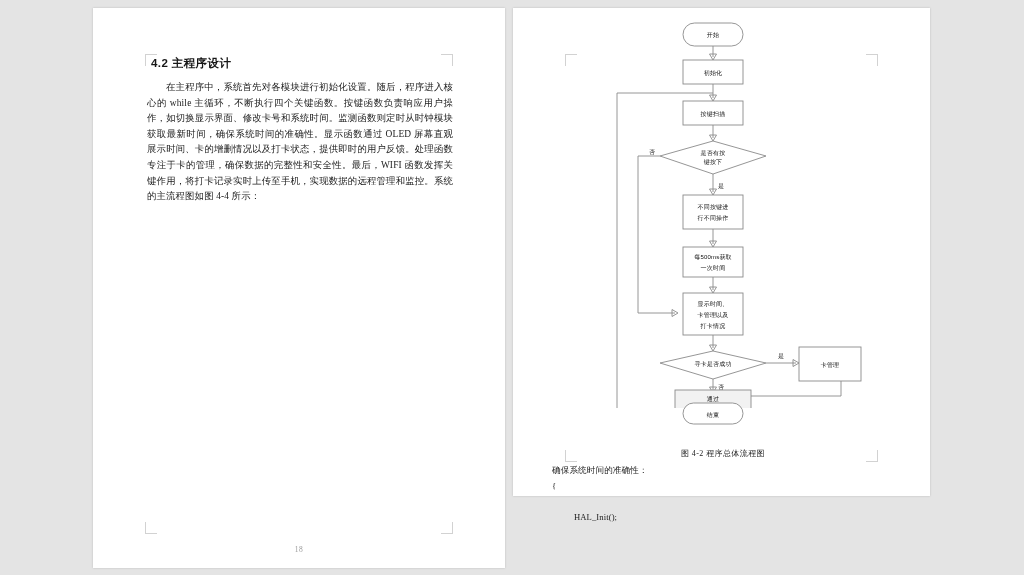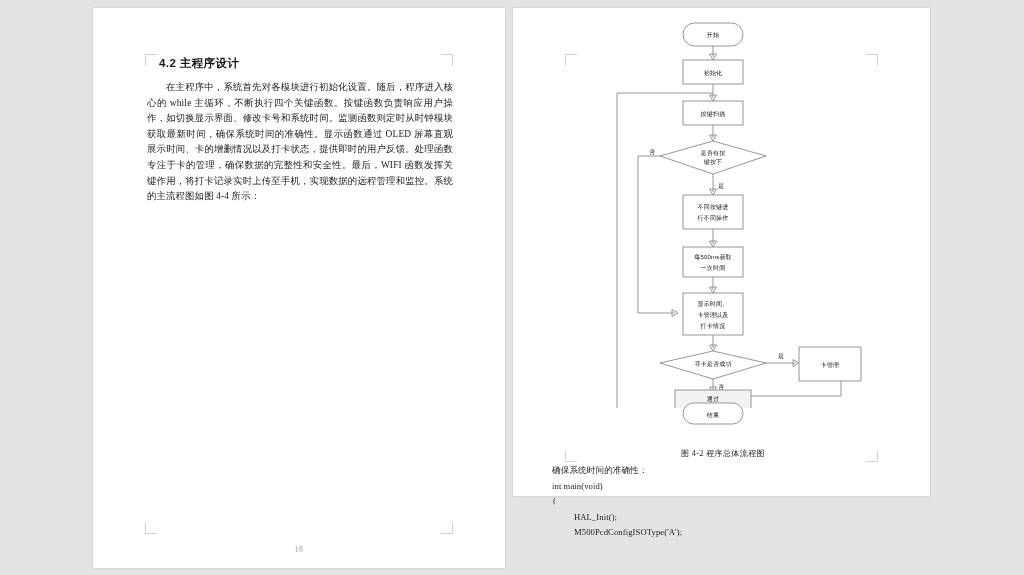--- a/index.html
+++ b/index.html
@@ -21,21 +21,21 @@
   
   .mark{position:absolute;width:11px;height:11px;}
   .mark.tl{border-left:1px solid #d2d2d2;border-top:1px solid #d2d2d2;}
   .mark.tr{border-right:1px solid #d2d2d2;border-top:1px solid #d2d2d2;}
   .mark.bl{border-left:1px solid #d2d2d2;border-bottom:1px solid #d2d2d2;}
   .mark.br{border-right:1px solid #d2d2d2;border-bottom:1px solid #d2d2d2;}
 
   .body-area{position:absolute;left:54px;top:48px;width:306px;}
 
   h2.sec-title{
-    font-size:11.5px;margin:0 0 9px 12px;font-weight:700;color:#171717;
+    font-size:11.5px;margin:0 0 9px 4px;font-weight:700;color:#171717;
     letter-spacing:.4px;font-family:"Liberation Sans","DejaVu Sans",sans-serif;
   }
   p.para{
     font-size:9.4px;line-height:15.6px;margin:0;color:#202020;
     text-align:justify;text-indent:19px;letter-spacing:.15px;
   }
 
   .pagenum{
     position:absolute;bottom:14px;width:100%;text-align:center;
     font-size:7.5px;color:#9a9a9a;letter-spacing:.5px;
@@ -45,21 +45,21 @@
   .fig-wrap{position:absolute;left:40px;top:10px;width:340px;height:390px;}
   .fig-caption{
     position:absolute;left:0;top:396px;width:340px;text-align:center;
     font-size:8px;color:#1d1d1d;letter-spacing:.4px;
   }
   .code-block{position:absolute;left:39px;top:455px;width:330px;}
   .code-line{
     font-size:8.6px;line-height:15.5px;color:#1b1b1b;white-space:pre;
     letter-spacing:.1px;
   }
-  .code-line.ind1{padding-left:22px;}
+  .code-line.ind1{padding-left:22px;margin-top:16px;}
 
   svg.flow{display:block;}
   .fc-text{
     font-family:"Liberation Sans","DejaVu Sans",sans-serif;
     font-size:6px;fill:#111111;text-anchor:middle;letter-spacing:.2px;
   }
   .fc-label{
     font-family:"Liberation Sans","DejaVu Sans",sans-serif;
     font-size:6px;fill:#111111;text-anchor:middle;
   }
@@ -204,21 +204,19 @@
       <svg class="flow" width="340" height="30" viewBox="0 0 340 30" style="position:absolute;left:0;top:380px;">
         <rect class="fc-shape" x="130" y="5" width="60" height="21" rx="10.5" ry="10.5"></rect>
         <text class="fc-text" x="160" y="19">结束</text>
       </svg>
     </div>
 
     <div class="fig-caption" style="left:40px;top:440px;width:340px;position:absolute;">图 4-2   程序总体流程图</div>
 
     <div class="code-block">
       <div class="code-line">确保系统时间的准确性：</div>
-      <div class="code-line">int main(void)</div>
       <div class="code-line">{</div>
       <div class="code-line ind1">HAL_Init();</div>
-      <div class="code-line ind1">M500PcdConfigISOType('A');</div>
     </div>
 
   </div>
 
 </div>
 
 </body></html>

